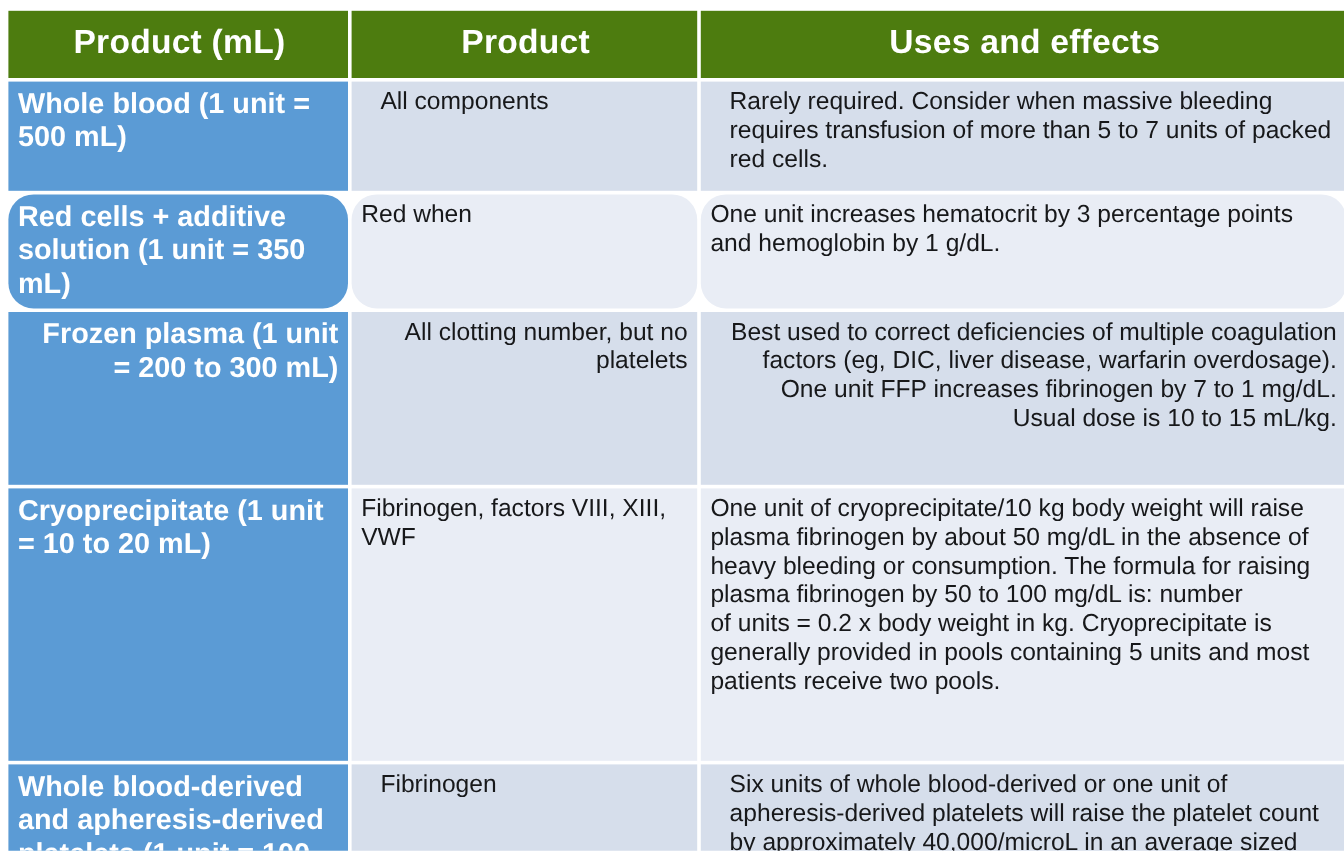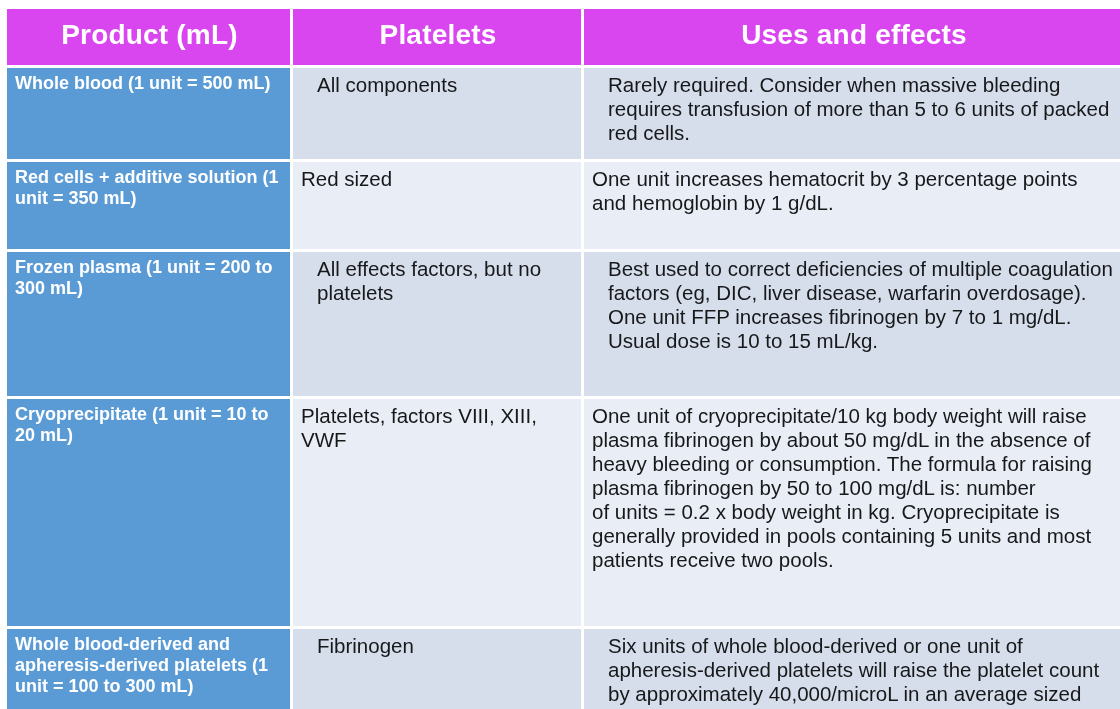--- a/index.html
+++ b/index.html
@@ -28,21 +28,21 @@
     width: 1112px;
     table-layout: fixed;
   }
 
   col.c-product  { width: 283px; }
   col.c-contents { width: 288px; }
   col.c-uses     { width: 538px; }
 
   
   thead th {
-    background: #d946ef;
+    background: #4d7c0f;
     color: #ffffff;
     font-size: 28px;
     font-weight: bold;
     text-align: center;
     vertical-align: middle;
     padding: 4px 4px 8px 6px;
     height: 44px;
     letter-spacing: 0.2px;
     line-height: 1.05;
   }
@@ -53,101 +53,101 @@
     padding: 5px 8px 6px 8px;
     font-size: 20.5px;
     line-height: 1.17;
     color: #17181a;
   }
 
   td.product {
     background: #5B9BD5;
     color: #ffffff;
     font-weight: bold;
-    font-size: 18px;
+    font-size: 24px;
     line-height: 1.17;
   }
 
   
   tr.tint-a td.contents,
   tr.tint-a td.uses { background: #D6DEEB; padding-left: 24px; }
 
   tr.tint-b td.contents,
   tr.tint-b td.uses { background: #E9EDF5; }
 
   
   tr.r1 td { height: 80px; }
-  tr.r2 td { height: 76px; }
-  tr.r3 td { height: 133px; }
+  tr.r2 td { height: 76px; border-radius: 21px; }
+  tr.r3 td { height: 133px; text-align: right; }
   tr.r4 td { height: 216px; }
   tr.r5 td { height: 112px; }
 
   .cell-text { display: block; white-space: pre-line; }
 </style>
 </head>
 <body>
 
 <div id="blood-products-table">
   <table class="bp">
     <colgroup>
       <col class="c-product">
       <col class="c-contents">
       <col class="c-uses">
     </colgroup>
     <thead>
       <tr>
         <th>Product (mL)</th>
-        <th>Platelets</th>
+        <th>Product</th>
         <th>Uses and effects</th>
       </tr>
     </thead>
     <tbody>
 
       <tr class="r1 tint-a">
         <td class="product">
           <span class="cell-text">Whole blood (1 unit = 500 mL)</span>
         </td>
         <td class="contents">
           <span class="cell-text">All components</span>
         </td>
         <td class="uses">
-          <span class="cell-text">Rarely required. Consider when massive bleeding requires transfusion of  more than 5 to 6 units of packed red cells.</span>
+          <span class="cell-text">Rarely required. Consider when massive bleeding requires transfusion of  more than 5 to 7 units of packed red cells.</span>
         </td>
       </tr>
 
       <tr class="r2 tint-b">
         <td class="product">
           <span class="cell-text">Red cells + additive solution (1 unit = 350 mL)</span>
         </td>
         <td class="contents">
-          <span class="cell-text">Red sized</span>
+          <span class="cell-text">Red when</span>
         </td>
         <td class="uses">
           <span class="cell-text">One unit increases hematocrit by 3 percentage points and hemoglobin by 1 g/dL.</span>
         </td>
       </tr>
 
       <tr class="r3 tint-a">
         <td class="product">
           <span class="cell-text">Frozen plasma (1 unit = 200 to 300 mL)</span>
         </td>
         <td class="contents">
-          <span class="cell-text">All effects factors, but no platelets</span>
+          <span class="cell-text">All clotting number, but no platelets</span>
         </td>
         <td class="uses">
           <span class="cell-text">Best used to correct deficiencies of multiple coagulation factors (eg, DIC, liver disease, warfarin overdosage). One unit FFP increases fibrinogen by 7 to 1 mg/dL. Usual dose is 10 to 15 mL/kg.</span>
         </td>
       </tr>
 
       <tr class="r4 tint-b">
         <td class="product">
           <span class="cell-text">Cryoprecipitate (1 unit = 10 to 20 mL)</span>
         </td>
         <td class="contents">
-          <span class="cell-text">Platelets, factors VIII, XIII, VWF</span>
+          <span class="cell-text">Fibrinogen, factors VIII, XIII, VWF</span>
         </td>
         <td class="uses">
           <span class="cell-text">One unit of cryoprecipitate/10 kg body weight will raise plasma fibrinogen by about 50 mg/dL in the absence of heavy bleeding or consumption. The formula for raising plasma fibrinogen by 50 to 100 mg/dL is: number
 of units = 0.2 x body weight in kg. Cryoprecipitate is generally provided in pools containing 5 units and most patients receive two pools.</span>
         </td>
       </tr>
 
       <tr class="r5 tint-a">
         <td class="product">
           <span class="cell-text">Whole blood-derived and apheresis-derived platelets (1 unit = 100 to 300 mL)</span>

